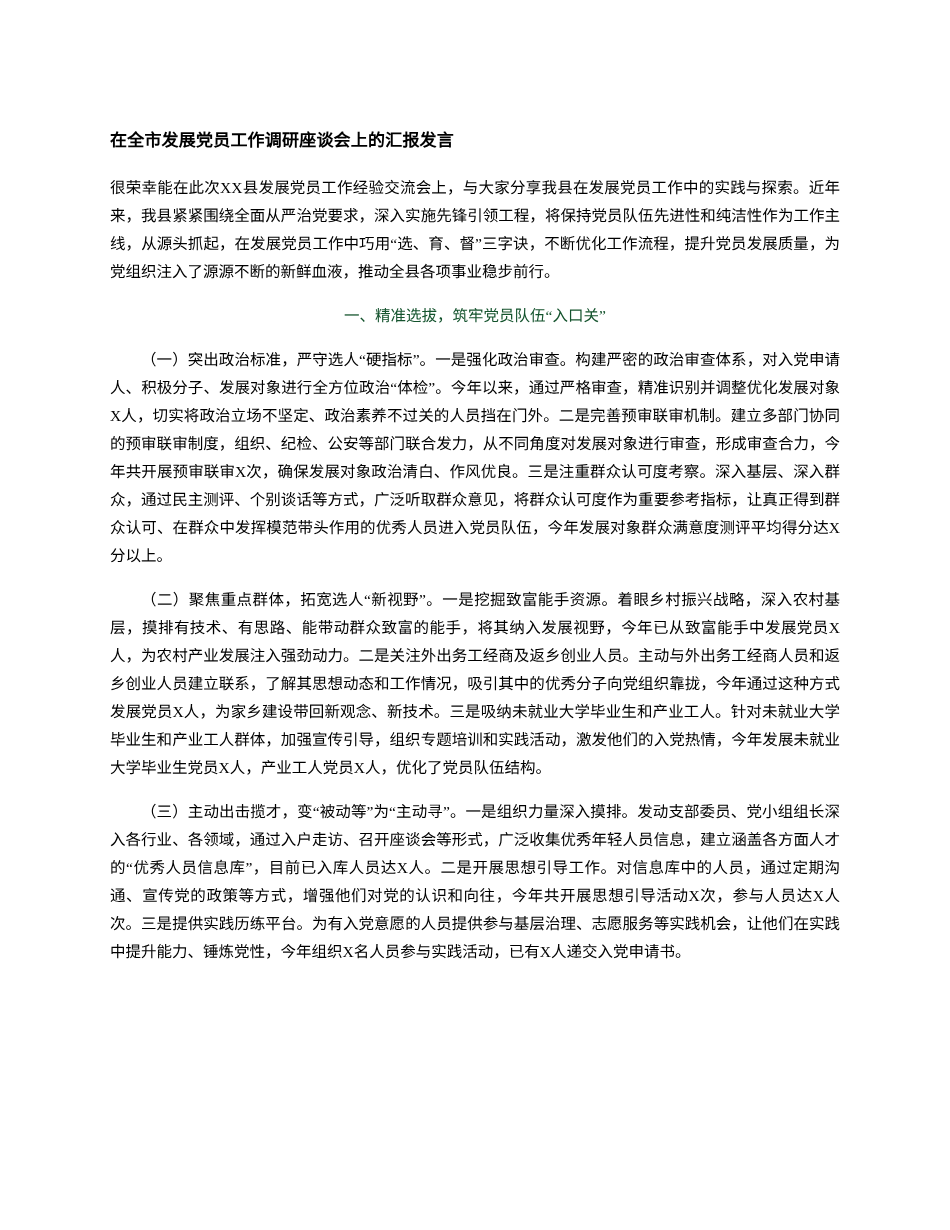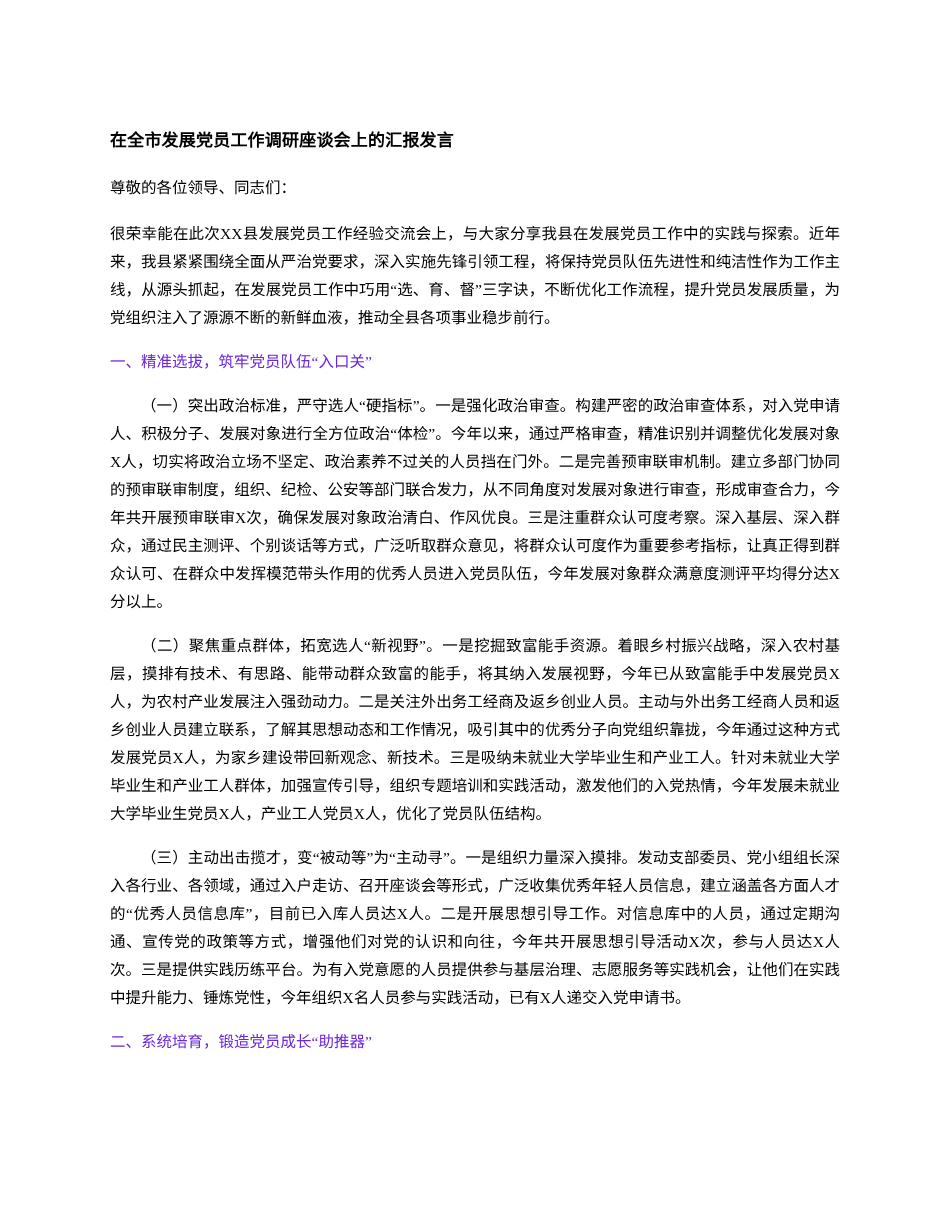--- a/index.html
+++ b/index.html
@@ -43,41 +43,39 @@
     margin: 12px 0 16px 0;
     text-align: justify;
     text-justify: inter-ideograph;
     word-break: break-all;
     color: #000;
   }
   p.section-heading {
     font-size: 15.5px;
     line-height: 28px;
     margin: 0 0 16px 0;
-    text-align: left;
-    color: #6d28d9;
+    text-align: center;
+    color: #14532d;
   }
   p.indent {
     text-indent: 2em;
   }
   .b {
     font-weight: normal;
   }
 </style>
 </head>
 <body>
 
 <div class="page">
 
   <h1 class="doc-title">在全市发展党员工作调研座谈会上的汇报发言</h1>
 
-  <p class="salutation">尊敬的各位领导、同志们：</p>
 
   <div id="body-blocks">
       <p class="para"><span>很荣幸能在此次XX县发展党员工作经验交流会上，与大家分享我县在发展党员工作中的实践与探索。近年来，我县紧紧围绕全面从严治党要求，深入实施先锋引领工程，将保持党员队伍先进性和纯洁性作为工作主线，从源头抓起，在发展党员工作中巧用“选、育、督”三字诀，不断优化工作流程，提升党员发展质量，为党组织注入了源源不断的新鲜血液，推动全县各项事业稳步前行。</span></p>
       <p class="section-heading"><span>一、精准选拔，筑牢党员队伍“入口关”</span></p>
       <p class="para indent"><span>（一）突出政治标准，严守选人“硬指标”。</span><span class="b">一是</span><span>强化政治审查。构建严密的政治审查体系，对入党申请人、积极分子、发展对象进行全方位政治“体检”。今年以来，通过严格审查，精准识别并调整优化发展对象X人，切实将政治立场不坚定、政治素养不过关的人员挡在门外。</span><span class="b">二是</span><span>完善预审联审机制。建立多部门协同的预审联审制度，组织、纪检、公安等部门联合发力，从不同角度对发展对象进行审查，形成审查合力，今年共开展预审联审X次，确保发展对象政治清白、作风优良。</span><span class="b">三是</span><span>注重群众认可度考察。深入基层、深入群众，通过民主测评、个别谈话等方式，广泛听取群众意见，将群众认可度作为重要参考指标，让真正得到群众认可、在群众中发挥模范带头作用的优秀人员进入党员队伍，今年发展对象群众满意度测评平均得分达X分以上。</span></p>
       <p class="para indent"><span>（二）聚焦重点群体，拓宽选人“新视野”。</span><span class="b">一是</span><span>挖掘致富能手资源。着眼乡村振兴战略，深入农村基层，摸排有技术、有思路、能带动群众致富的能手，将其纳入发展视野，今年已从致富能手中发展党员X人，为农村产业发展注入强劲动力。</span><span class="b">二是</span><span>关注外出务工经商及返乡创业人员。主动与外出务工经商人员和返乡创业人员建立联系，了解其思想动态和工作情况，吸引其中的优秀分子向党组织靠拢，今年通过这种方式发展党员X人，为家乡建设带回新观念、新技术。</span><span class="b">三是</span><span>吸纳未就业大学毕业生和产业工人。针对未就业大学毕业生和产业工人群体，加强宣传引导，组织专题培训和实践活动，激发他们的入党热情，今年发展未就业大学毕业生党员X人，产业工人党员X人，优化了党员队伍结构。</span></p>
       <p class="para indent"><span>（三）主动出击揽才，变“被动等”为“主动寻”。</span><span class="b">一是</span><span>组织力量深入摸排。发动支部委员、党小组组长深入各行业、各领域，通过入户走访、召开座谈会等形式，广泛收集优秀年轻人员信息，建立涵盖各方面人才的“优秀人员信息库”，目前已入库人员达X人。</span><span class="b">二是</span><span>开展思想引导工作。对信息库中的人员，通过定期沟通、宣传党的政策等方式，增强他们对党的认识和向往，今年共开展思想引导活动X次，参与人员达X人次。</span><span class="b">三是</span><span>提供实践历练平台。为有入党意愿的人员提供参与基层治理、志愿服务等实践机会，让他们在实践中提升能力、锤炼党性，今年组织X名人员参与实践活动，已有X人递交入党申请书。</span></p>
-      <p class="section-heading"><span>二、系统培育，锻造党员成长“助推器”</span></p>
     </div>
 
 </div>
 
 </body></html>

